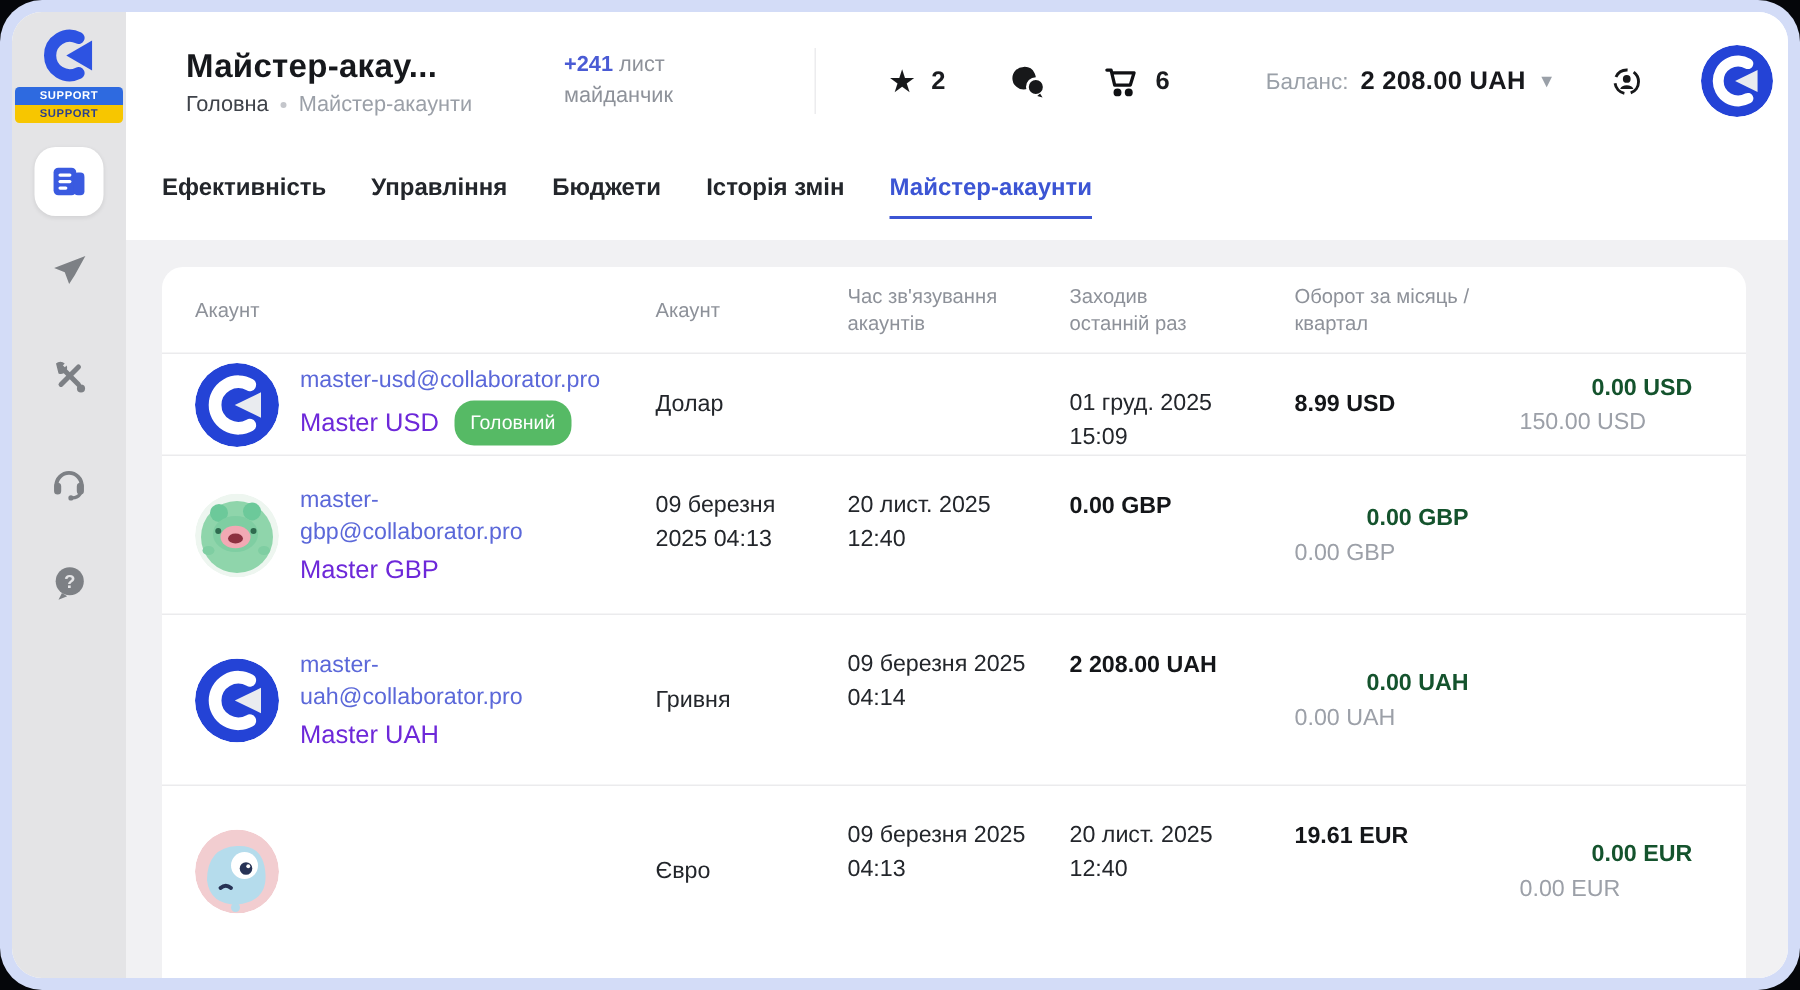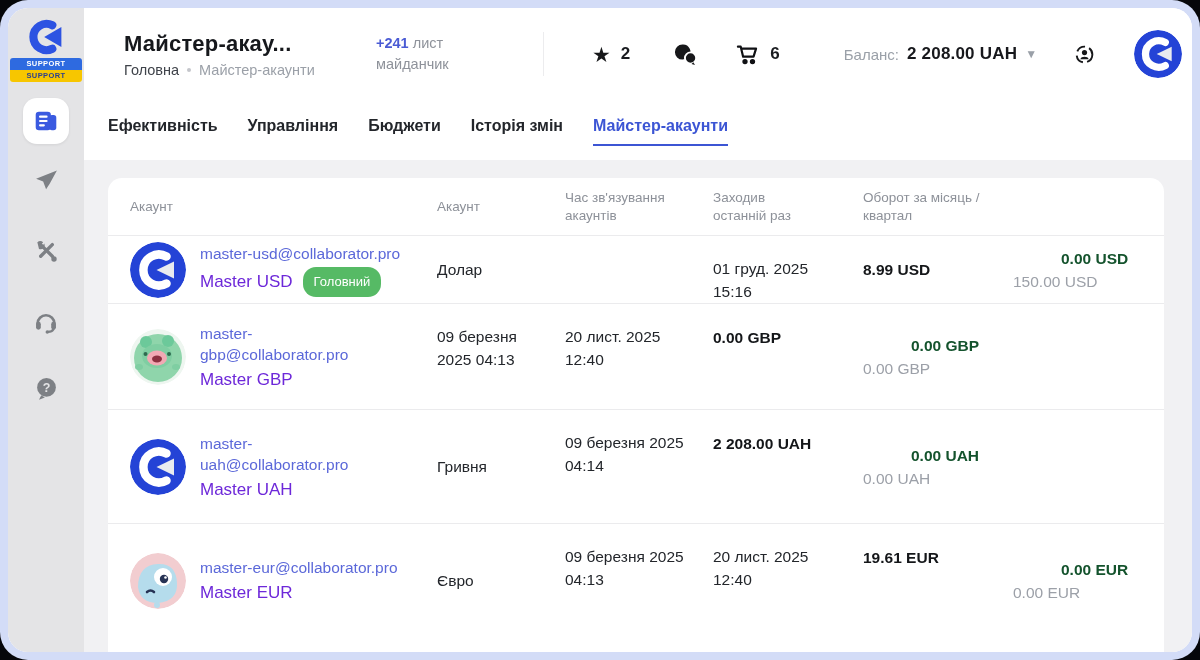--- a/index.html
+++ b/index.html
@@ -238,21 +238,21 @@
       <div class="acc-text">
         <a class="acc-email">master-usd@collaborator.pro</a>
         <div class="acc-name-line">
           <span class="acc-name">Master USD</span>
           <span class="badge">Головний</span>
         </div>
       </div>
     </div>
     <div class="cell">Долар</div>
     <div class="cell c-date"></div>
-    <div class="cell c-date">01 груд. 2025 15:16</div>
+    <div class="cell c-date">01 груд. 2025 15:09</div>
     <div class="cell c-bal">8.99 USD</div>
     <div class="cell c-turn">
       <span class="turn1">0.00 USD</span>
       <span class="turn2">150.00 USD</span>
     </div>
   </div>
 
   <div class="grid trow">
     <div class="cell c-acc">
       <div class="avatar">
@@ -321,27 +321,20 @@
   <svg viewBox="0 0 56 56" width="100%" height="100%">
     <circle cx="28" cy="28" r="28" fill="#f2cdd0"></circle>
     <path d="M8 34 Q8 12 28 11 Q46 10 47 30 Q48 48 28 50 Q10 50 8 34 Z" fill="#b5dcec"></path>
     <circle cx="33" cy="24" r="9" fill="#ffffff"></circle>
     <circle cx="34" cy="26" r="4.2" fill="#273355"></circle>
     <circle cx="35.5" cy="24.5" r="1.3" fill="#ffffff"></circle>
     <path d="M17 39 q3.5-3 7 0" stroke="#273355" stroke-width="2.6" fill="none" stroke-linecap="round"></path>
     <circle cx="27" cy="52" r="3" fill="#b5dcec"></circle>
   </svg>
 </div>
-      <div class="acc-text">
-        <a class="acc-email">master-eur@collaborator.pro</a>
-        <div class="acc-name-line">
-          <span class="acc-name">Master EUR</span>
-
-        </div>
-      </div>
     </div>
     <div class="cell">Євро</div>
     <div class="cell c-date">09 березня 2025 04:13</div>
     <div class="cell c-date">20 лист. 2025 12:40</div>
     <div class="cell c-bal">19.61 EUR</div>
     <div class="cell c-turn">
       <span class="turn1">0.00 EUR</span>
       <span class="turn2">0.00 EUR</span>
     </div>
   </div>

